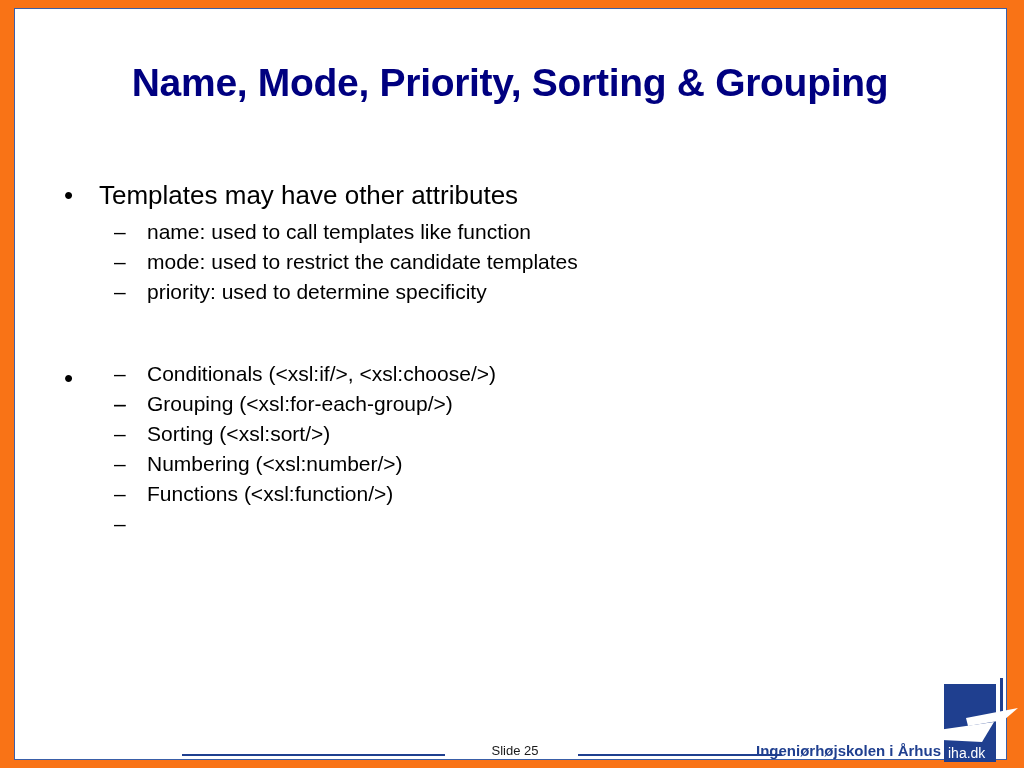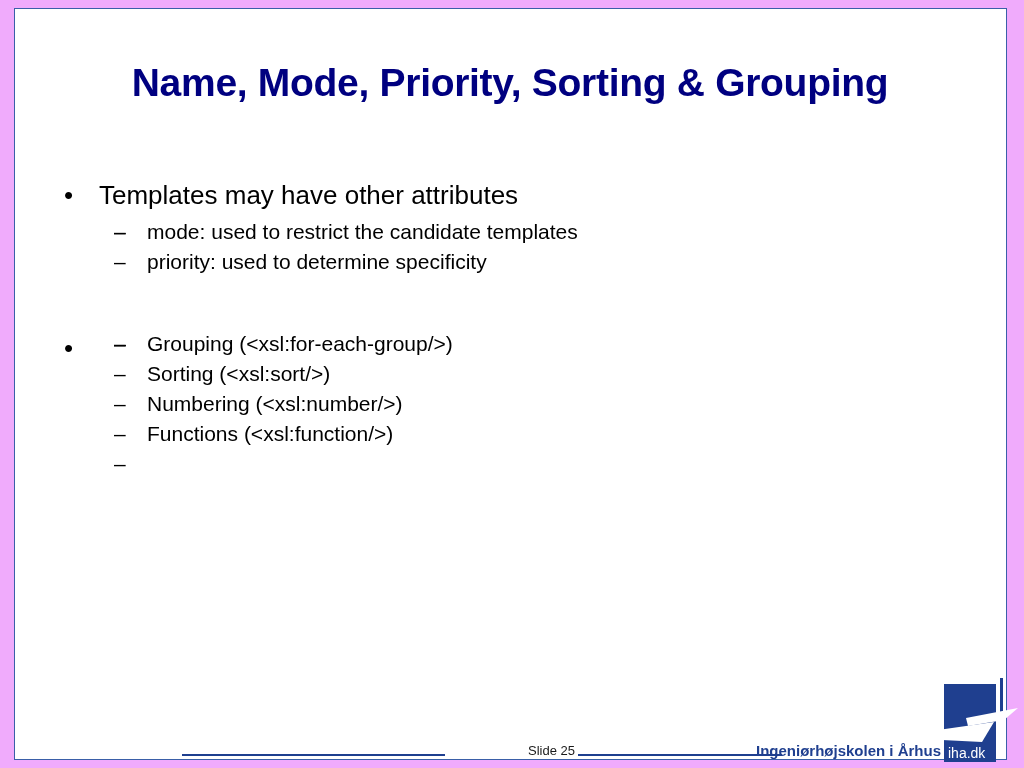--- a/index.html
+++ b/index.html
@@ -14,21 +14,21 @@
     overflow: hidden;
     position: relative;
   }
 
   #slide {
     position: absolute;
     left: 0;
     top: 0;
     width: 1024px;
     height: 768px;
-    background: #f0abfc;
+    background: #f97316;
   }
 
   
   #slide-frame {
     position: absolute;
     left: 14px;
     top: 8px;
     width: 993px;
     height: 752px;
     border: 1.5px solid #3a5fa8;
@@ -112,21 +112,21 @@
     top: 19px;
     width: 263px;
     height: 0;
     border-top: 2px solid #1f3f8f;
   }
   #slide-number {
     position: absolute;
     left: 455px;
     top: 8px;
     width: 120px;
-    text-align: right;
+    text-align: center;
     font-size: 13px;
     color: #1a1a1a;
   }
   #rule-right {
     position: absolute;
     left: 578px;
     top: 19px;
     width: 204px;
     height: 0;
     border-top: 2px solid #1f3f8f;
@@ -163,40 +163,42 @@
   <div id="body-content">
 
     <div class="bullet-group">
       <div class="l1">
         <span class="marker">•</span>
         <span>Templates may have other attributes</span>
       </div>
 
       <div class="l2">
         <span class="marker">–</span>
+        <span>name: used to call templates like function</span>
       </div>
       <div class="l2">
         <span class="marker">–</span>
         <span>mode: used to restrict the candidate templates</span>
       </div>
       <div class="l2">
         <span class="marker">–</span>
         <span>priority: used to determine specificity</span>
       </div>
     </div>
 
     <div class="group-gap"></div>
 
     <div class="bullet-group">
       <div class="l1">
         <span class="marker">•</span>
       </div>
 
       <div class="l2">
         <span class="marker">–</span>
+        <span>Conditionals (&lt;xsl:if/&gt;, &lt;xsl:choose/&gt;)</span>
       </div>
       <div class="l2">
         <span class="marker">–</span>
       </div>
       <div class="l2">
         <span class="marker">–</span>
         <span>Grouping (&lt;xsl:for-each-group/&gt;)</span>
       </div>
       <div class="l2">
         <span class="marker">–</span>

